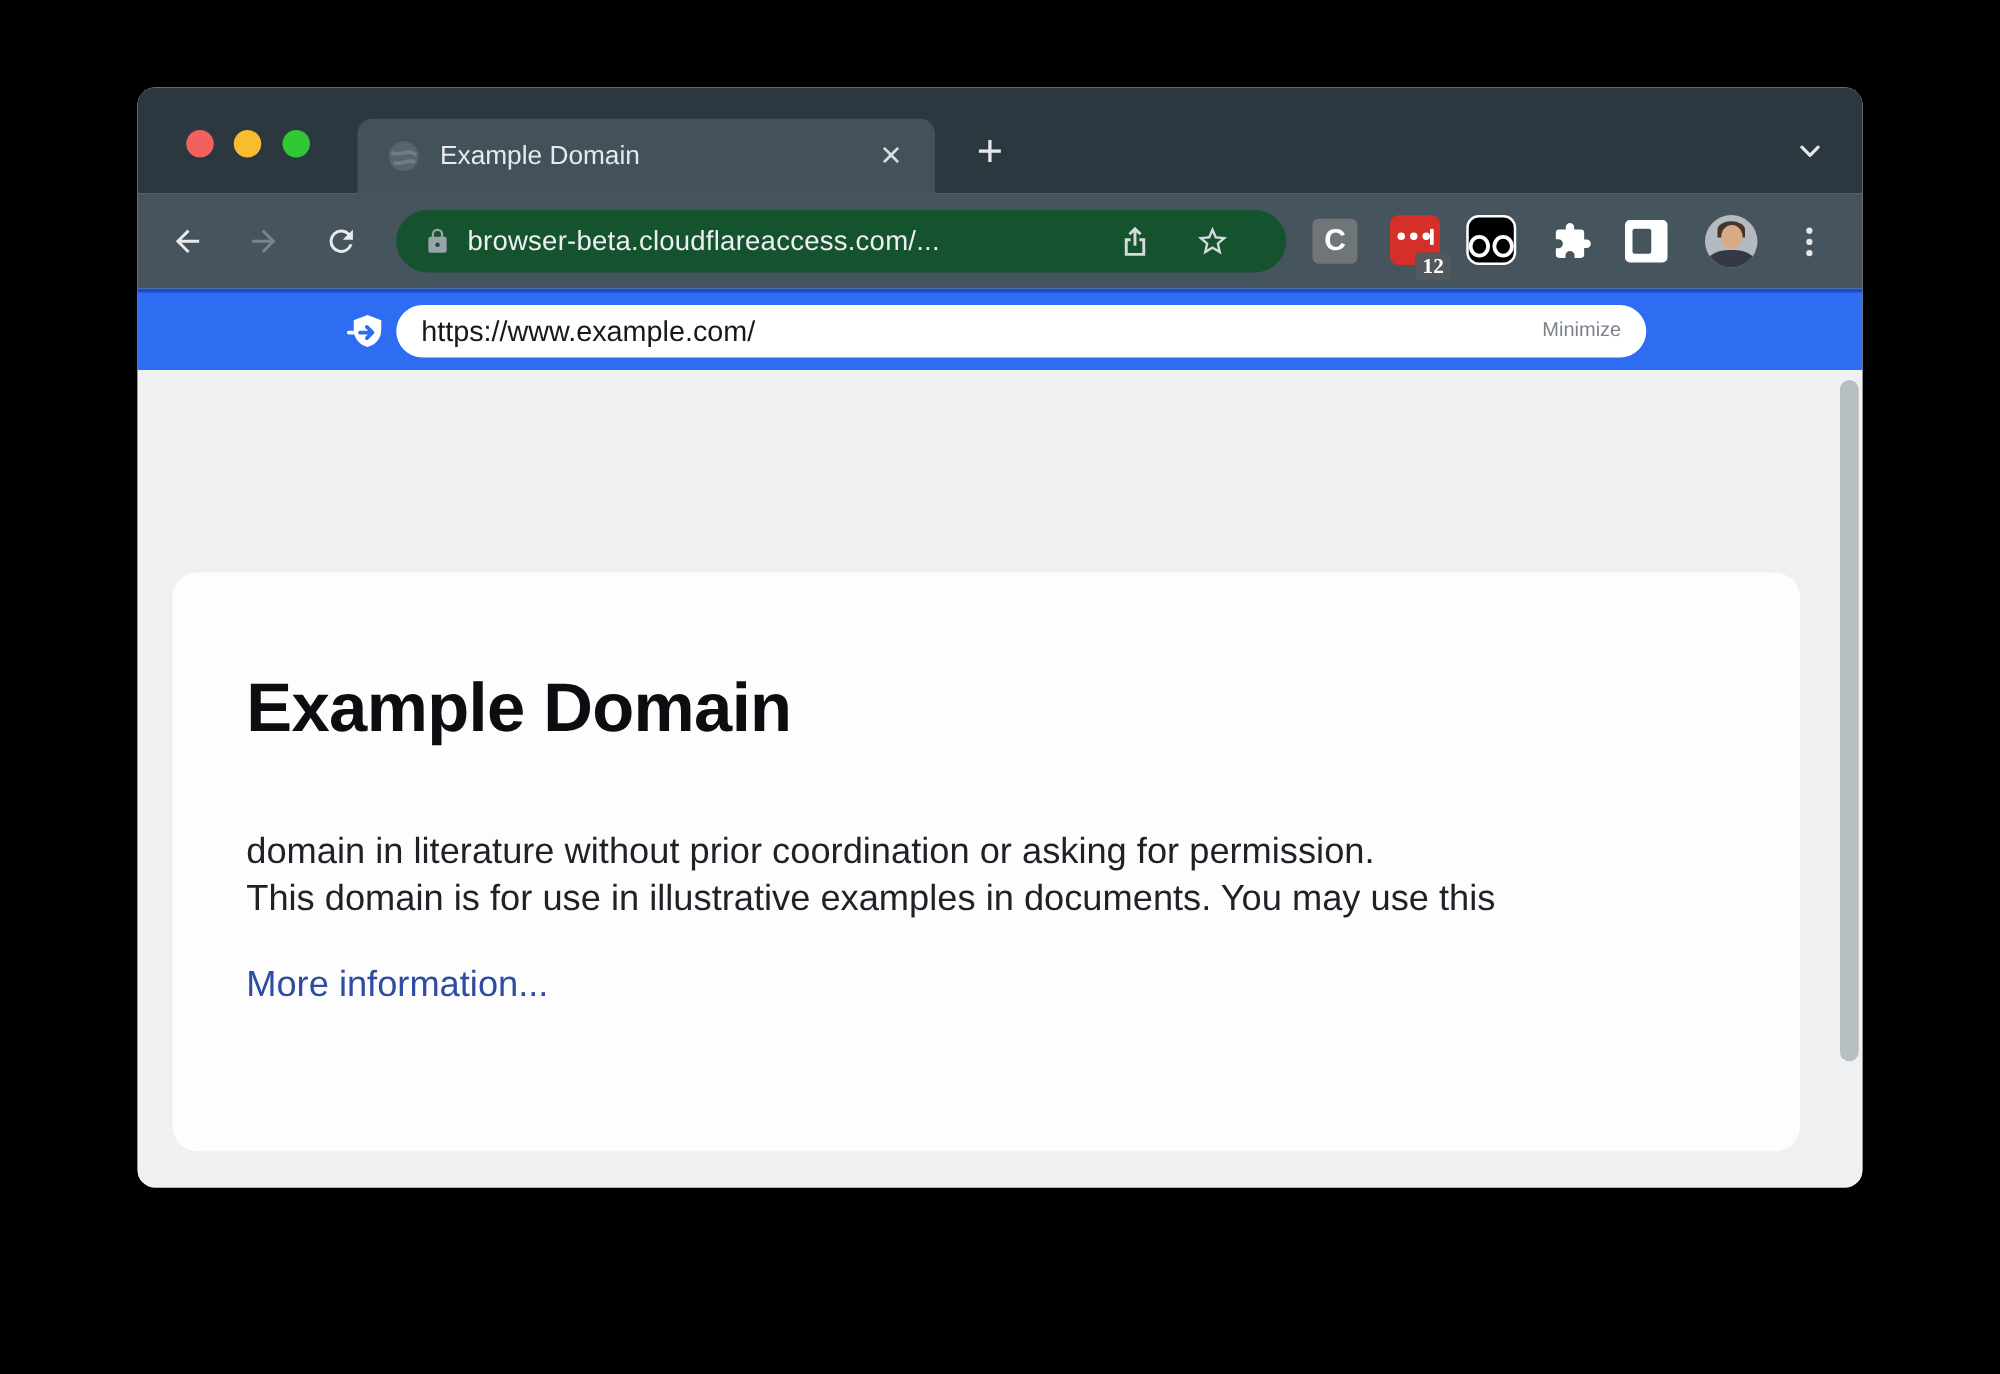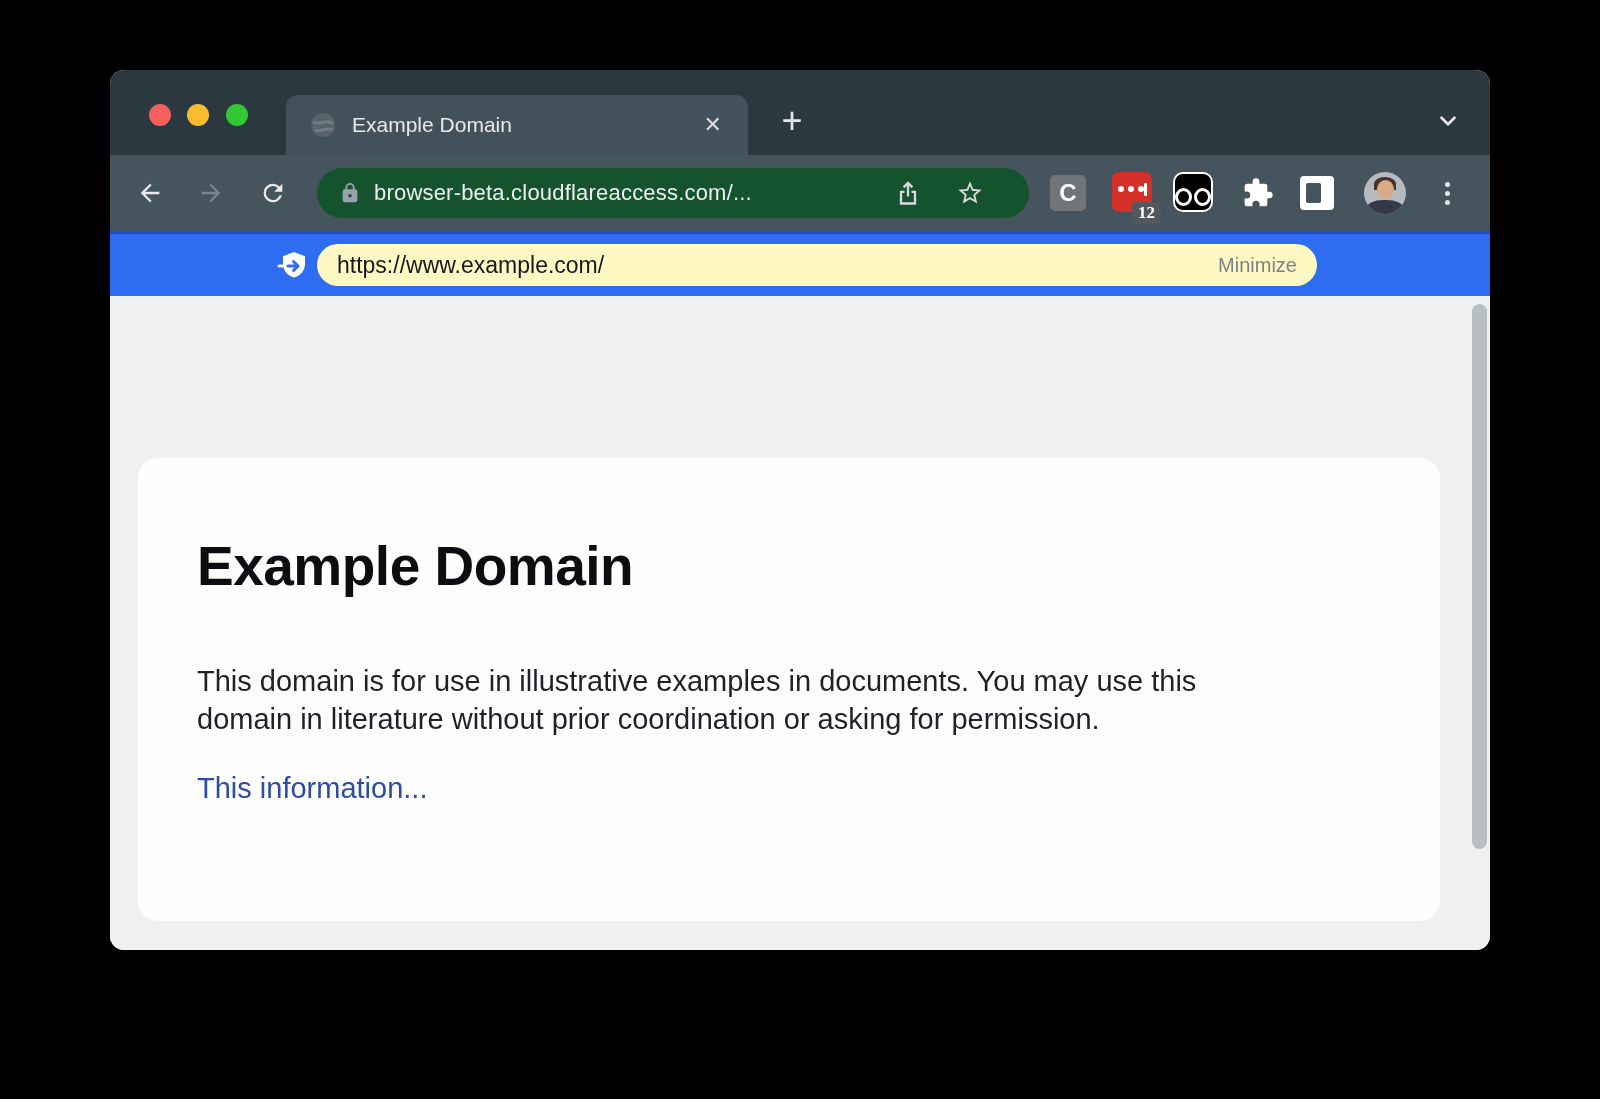--- a/index.html
+++ b/index.html
@@ -57,24 +57,24 @@
   .avatar .hair{position:absolute;left:10px;top:5px;width:22px;height:13px;border-radius:50% 50% 0 0;background:#46342a;}
   .avatar .head{position:absolute;left:13px;top:8px;width:17px;height:19px;border-radius:50%;background:#d8ab87;}
   .avatar .bodyy{position:absolute;left:3px;top:28px;width:36px;height:18px;border-radius:45% 45% 0 0;background:#333947;}
   .menu-dots{left:1327px;top:20px;width:20px;height:36px;display:flex;flex-direction:column;
              align-items:center;justify-content:center;gap:4px;}
   .menu-dots i{width:5px;height:5px;border-radius:50%;background:#e4e7ea;}
 
   
   .bluebar{position:relative;height:65px;background:#2e6cf2;border-top:3px solid #1c4dc4;box-sizing:border-box;}
   .shield{position:absolute;left:167px;top:15px;}
-  .iso-input{position:absolute;left:207px;top:10px;width:1000px;height:42px;background:#fef9c3;border-radius:21px;
+  .iso-input{position:absolute;left:207px;top:10px;width:1000px;height:42px;background:#ffffff;border-radius:21px;
              display:flex;align-items:center;padding:0 20px;box-sizing:border-box;cursor:text;}
   .iso-url{flex:1;font-size:23px;color:#15181d;white-space:nowrap;}
-  .iso-min{background:none;border:none;font-size:20px;color:#7b828b;padding:0;cursor:default;}
+  .iso-min{background:none;border:none;font-size:16px;color:#7b828b;padding:0;cursor:default;}
 
   
   .content{position:relative;height:656px;background:#eff0f2;}
   .card{position:absolute;left:28px;top:162px;width:1302px;height:463px;background:#fdfdfe;border-radius:20px;}
   .page-h1{position:absolute;left:59px;top:76px;font-size:55px;font-weight:bold;color:#0c0d10;letter-spacing:-.5px;}
   .page-p{position:absolute;left:59px;top:204px;font-size:29px;line-height:38px;color:#1e2126;}
   .page-p div{white-space:nowrap;}
   .page-link{position:absolute;left:59px;top:314px;font-size:29px;color:#2e4ca0;text-decoration:none;cursor:pointer;}
   .scroll-thumb{position:absolute;left:1362px;top:8px;width:15px;height:545px;border-radius:8px;background:#b8bfc2;cursor:default;}
 </style>
@@ -192,22 +192,22 @@
       <div class="iso-input">
         <span class="iso-url">https://www.example.com/</span>
         <button class="iso-min">Minimize</button>
       </div>
     </div>
 
     <div class="content">
       <div class="card">
         <div class="page-h1">Example Domain</div>
         <div class="page-p">
+          <div>domain in literature without prior coordination or asking for permission.</div>
           <div>This domain is for use in illustrative examples in documents. You may use this</div>
-          <div>domain in literature without prior coordination or asking for permission.</div>
         </div>
-        <a class="page-link">This information...</a>
+        <a class="page-link">More information...</a>
       </div>
       <div class="scroll-thumb"></div>
     </div>
 
   </div>
 </div>
 
 </body></html>

